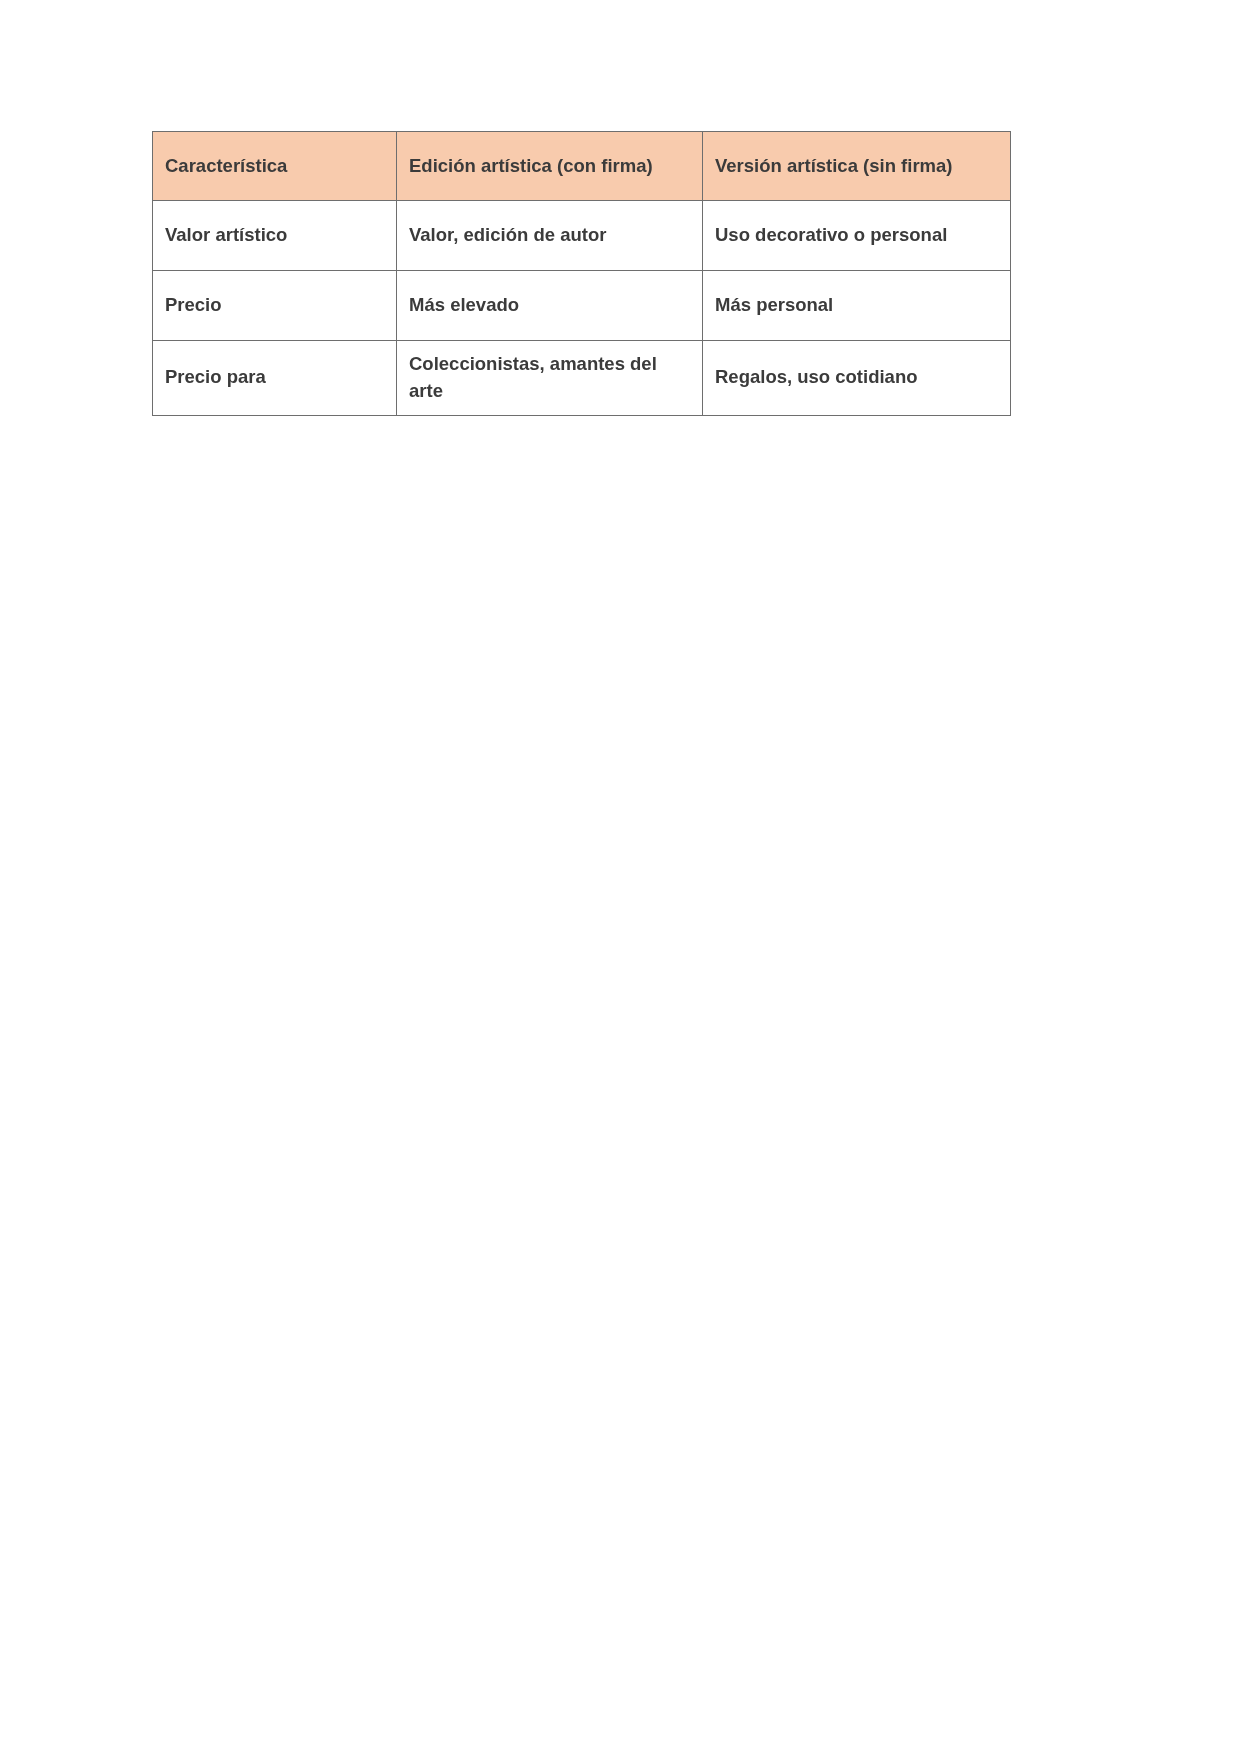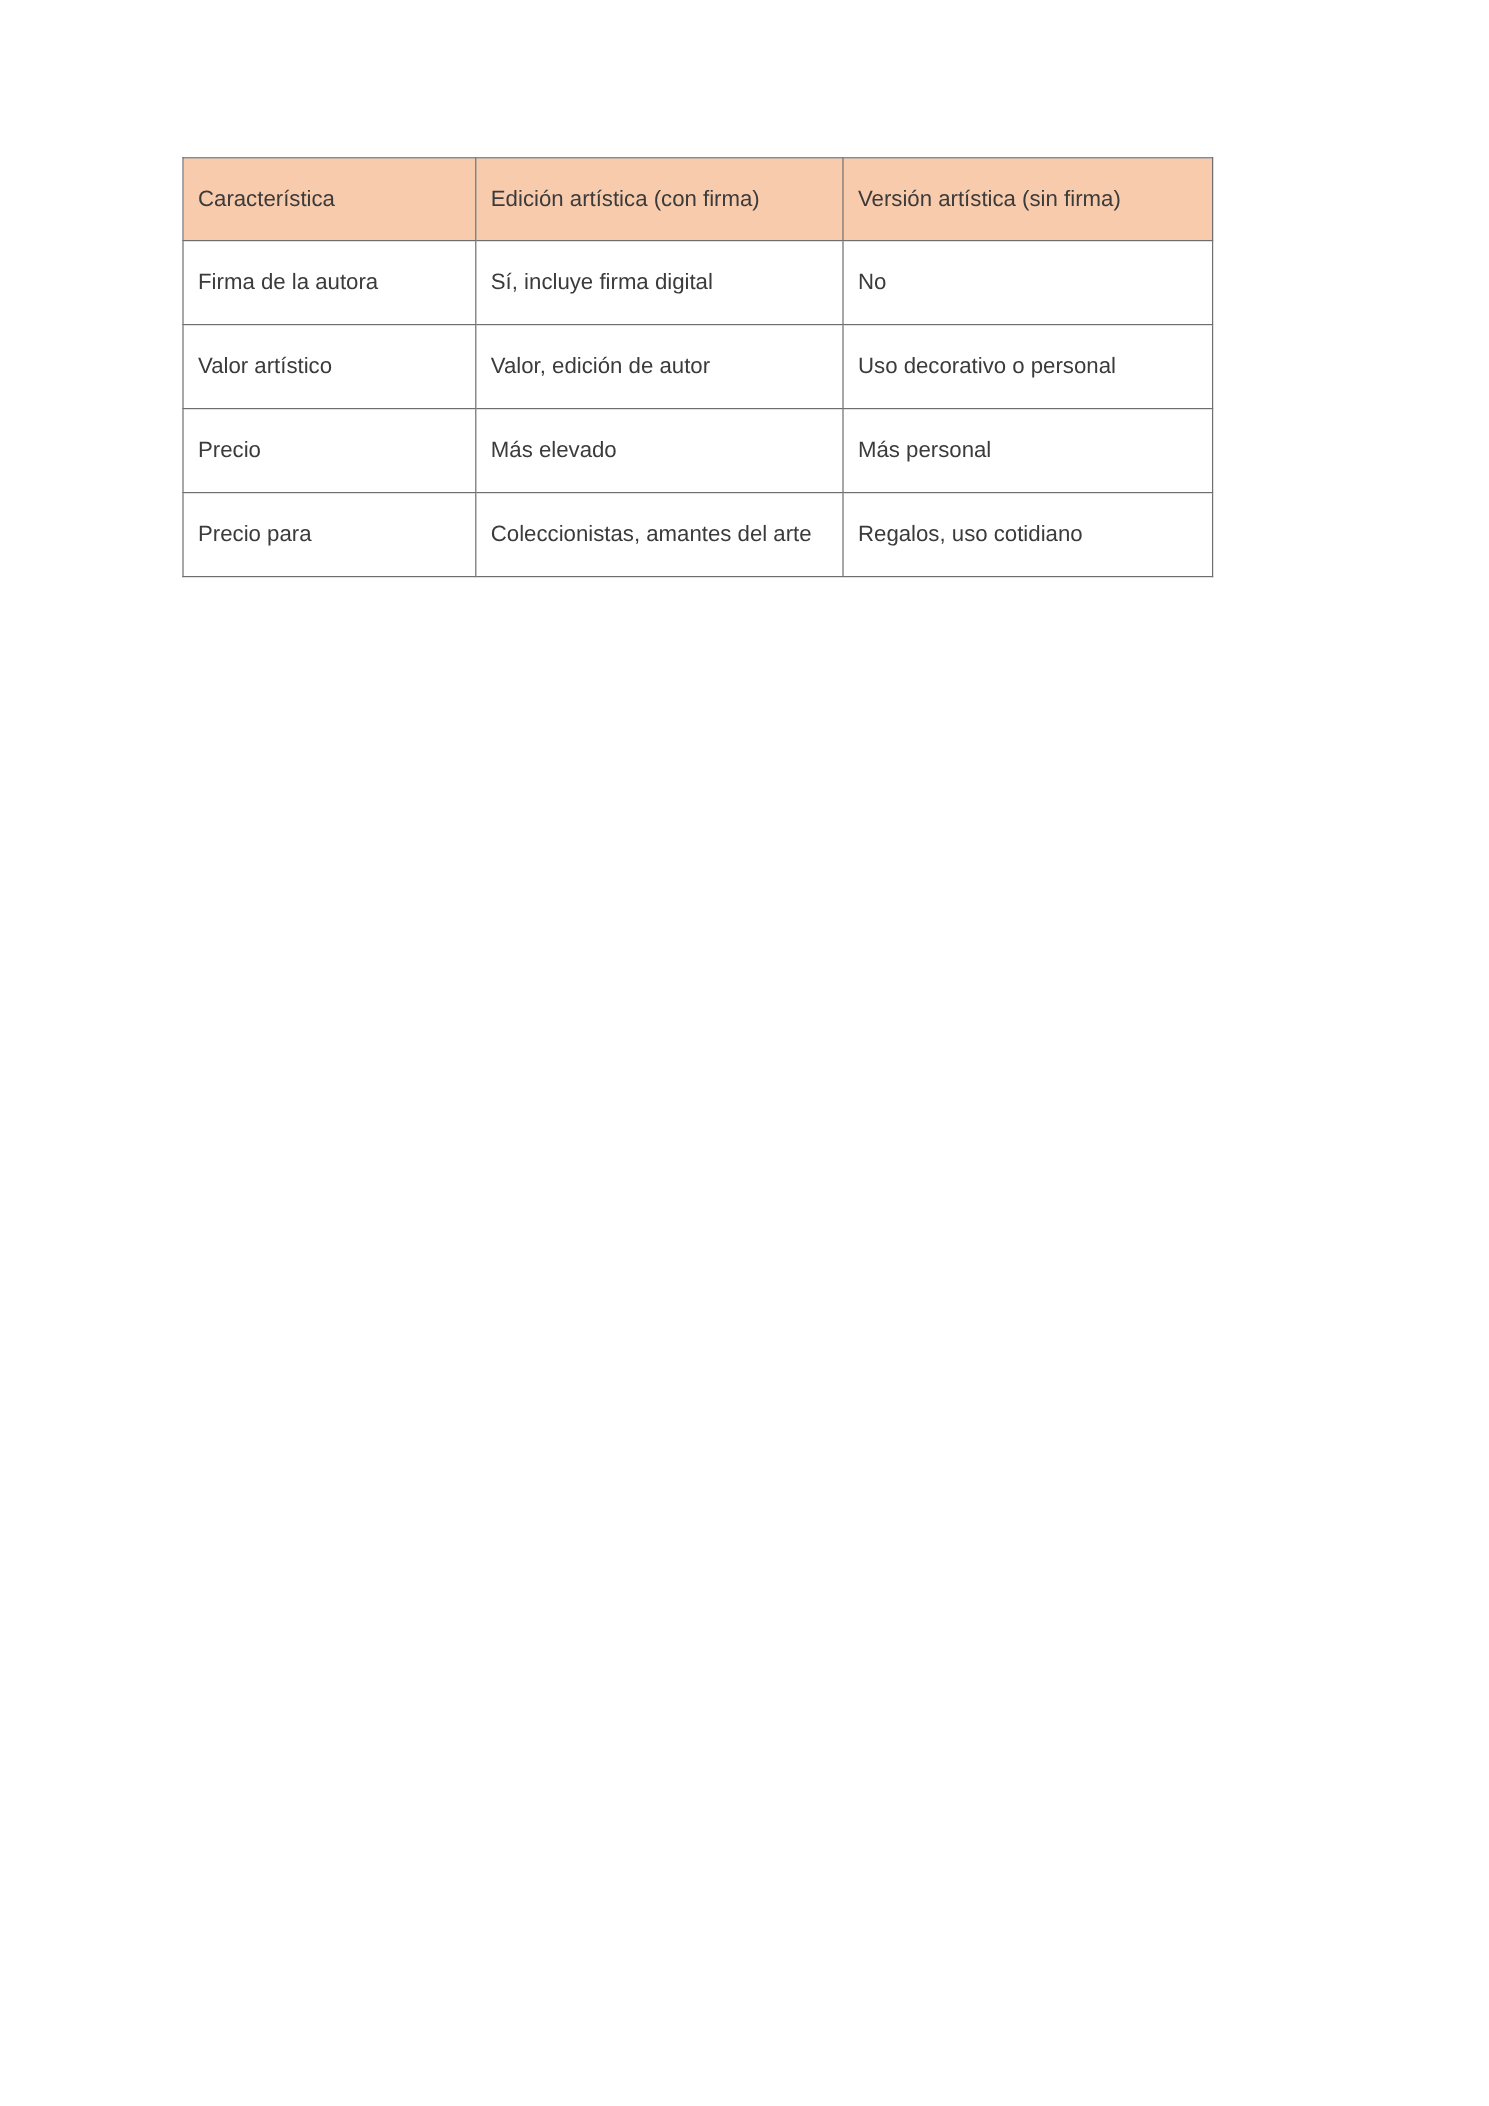--- a/index.html
+++ b/index.html
@@ -35,21 +35,21 @@
   .doc-table col.c1 { width: 244px; }
   .doc-table col.c2 { width: 306px; }
   .doc-table col.c3 { width: 308px; }
 
   .doc-table th,
   .doc-table td {
     border: 1px solid #6e6e6e;
     padding: 10px 18px 10px 12px;
     text-align: left;
     vertical-align: middle;
-    font-weight: normal;
+    font-weight: bold;
     line-height: 1.45;
     word-wrap: break-word;
   }
 
   .doc-table thead th {
     background: #f8cbad;
     height: 69px;
   }
 
   .doc-table tbody td {
@@ -70,25 +70,20 @@
     </colgroup>
     <thead>
       <tr>
         <th>Característica</th>
         <th>Edición artística (con firma)</th>
         <th>Versión artística (sin firma)</th>
       </tr>
     </thead>
     <tbody>
       <tr>
-        <td>Firma de la autora</td>
-        <td>Sí, incluye firma digital</td>
-        <td>No</td>
-      </tr>
-      <tr>
         <td>Valor artístico</td>
         <td>Valor, edición de autor</td>
         <td>Uso decorativo o personal</td>
       </tr>
       <tr>
         <td>Precio</td>
         <td>Más elevado</td>
         <td>Más personal</td>
       </tr>
       <tr>

